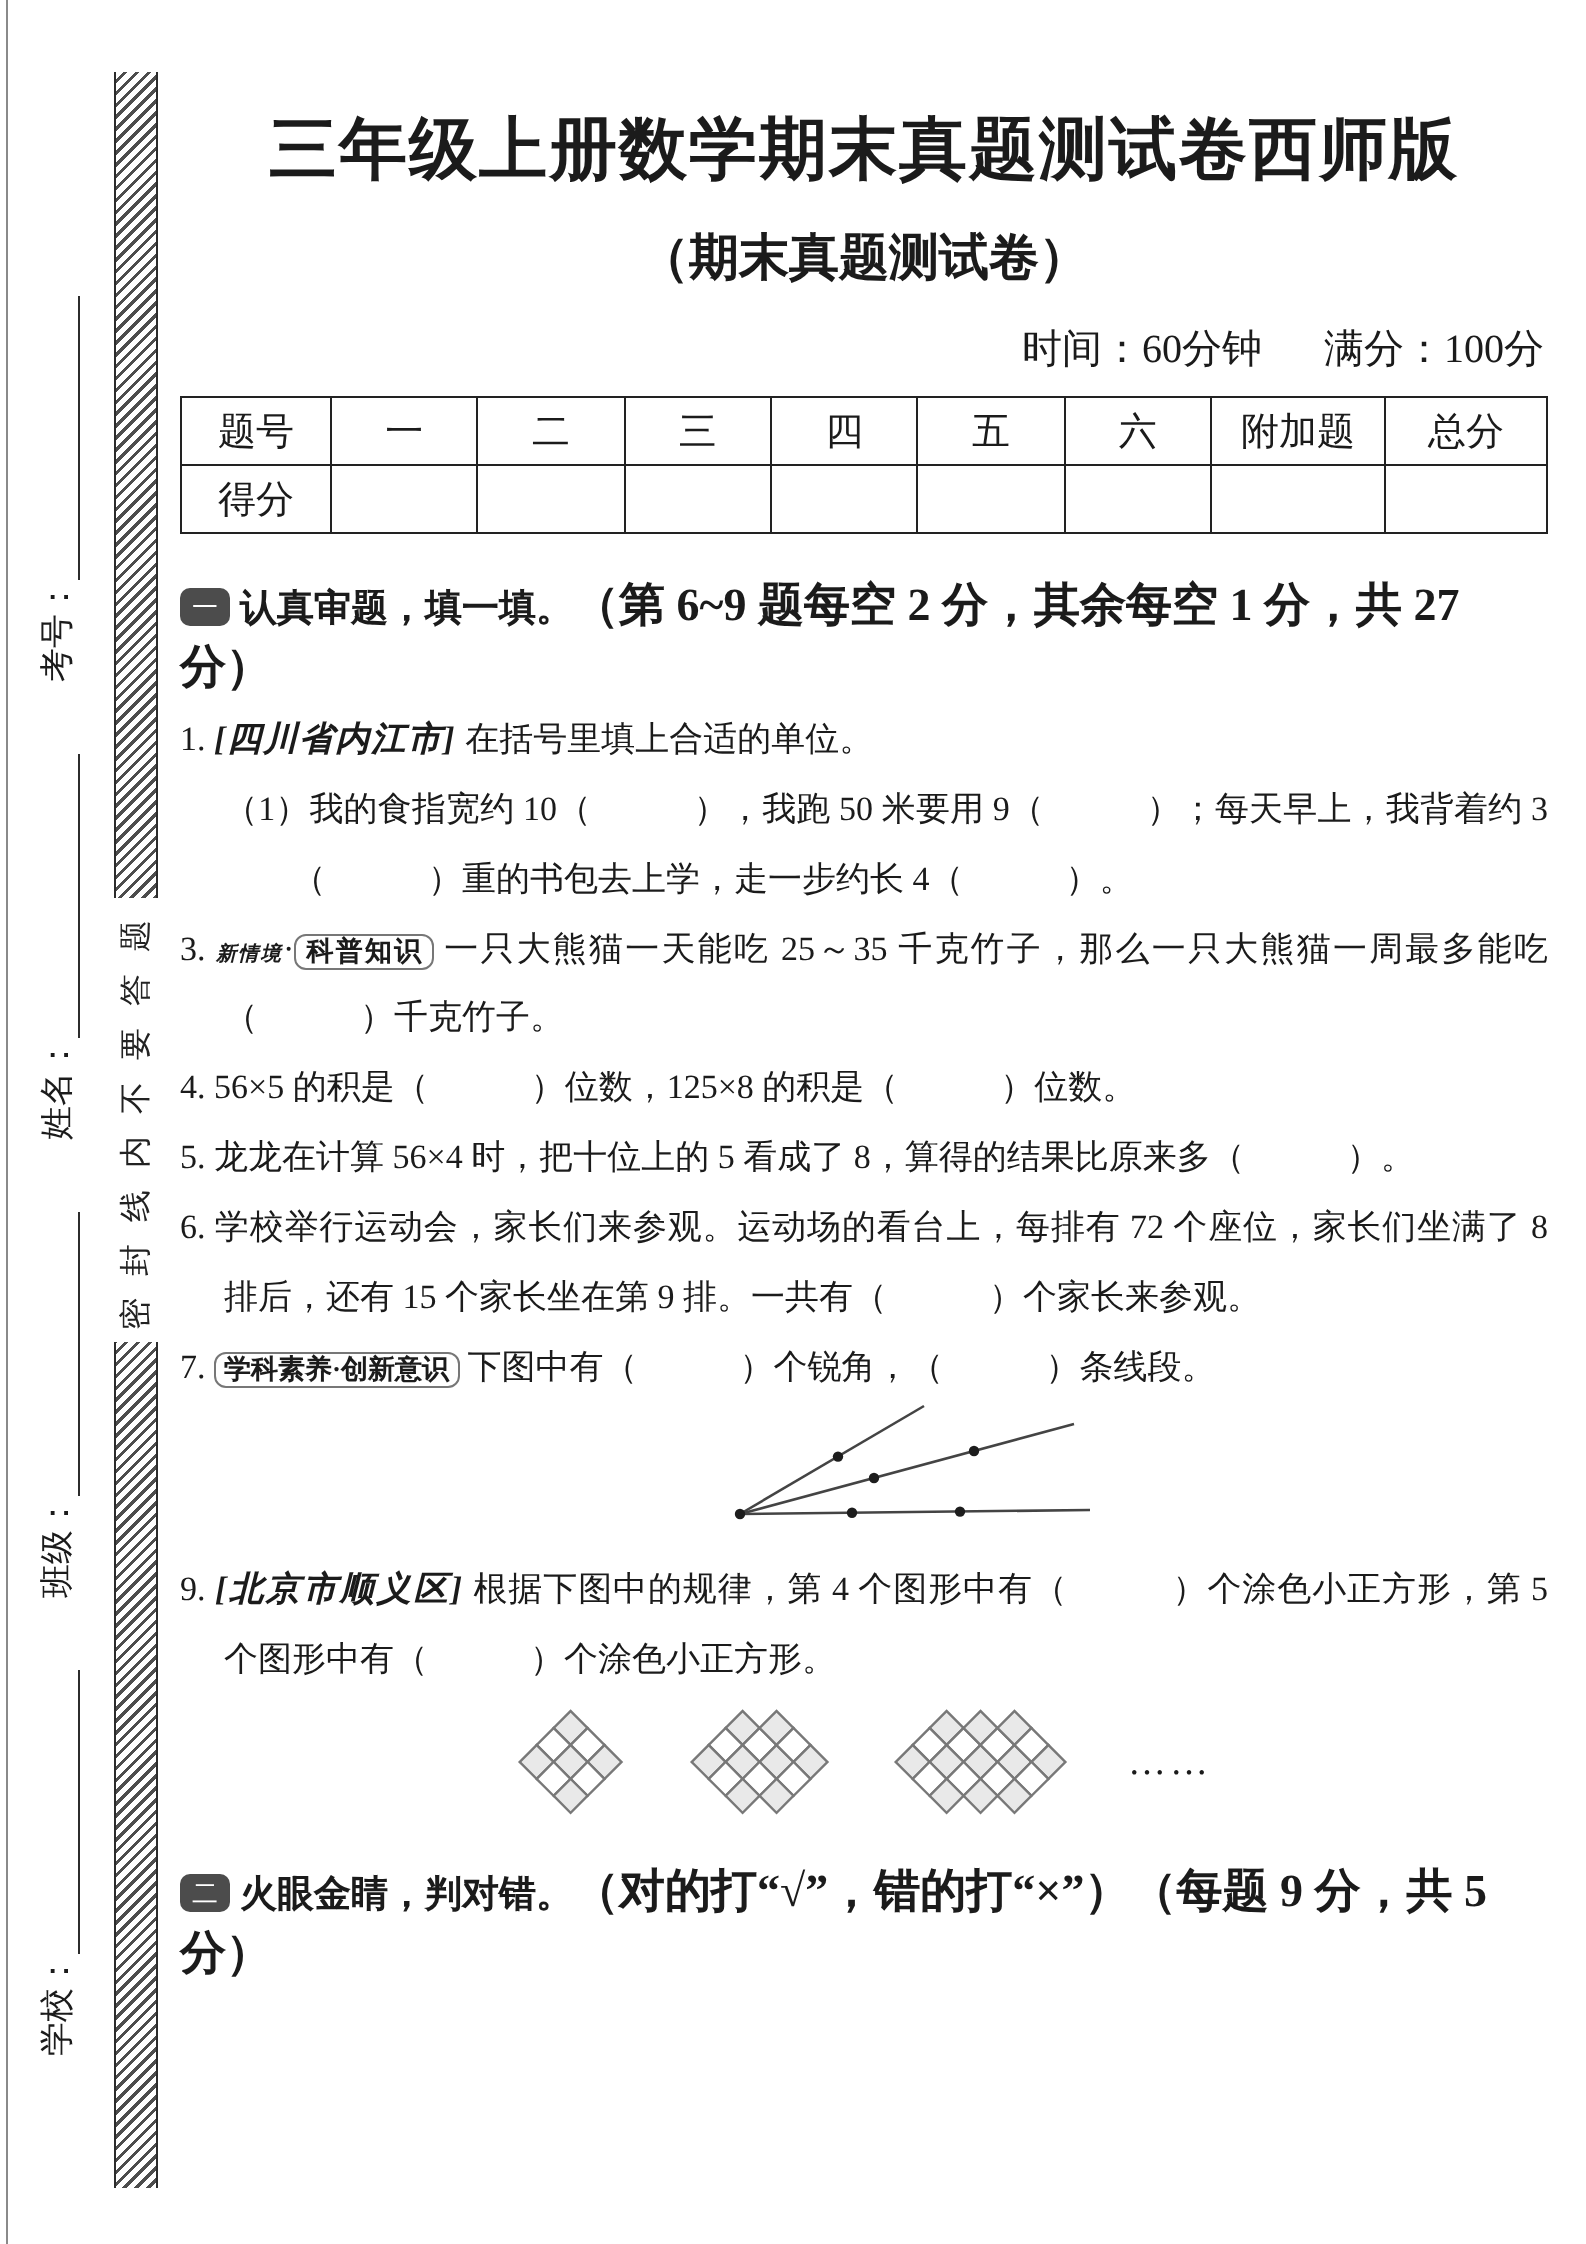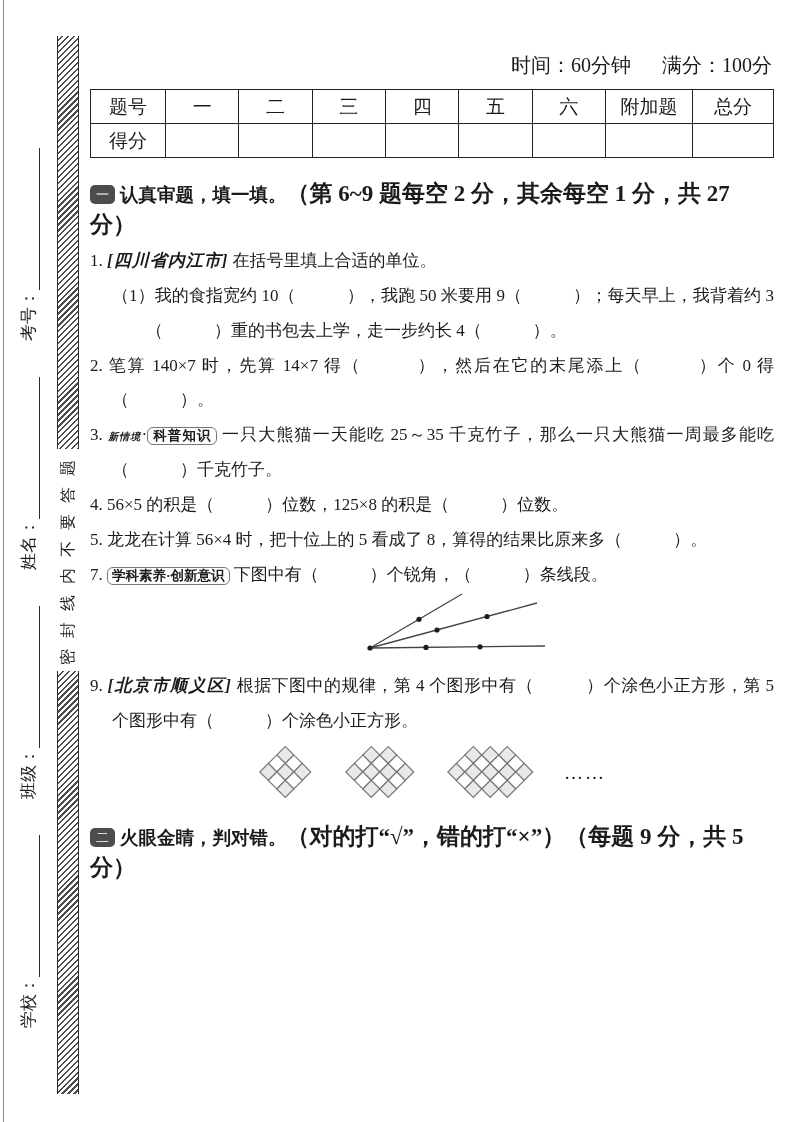--- a/index.html
+++ b/index.html
@@ -96,20 +96,22 @@
   </div>
 
   <div class="seal-strip">
     <div class="seal-rot">
       <span>密封线内不要答题</span>
     </div>
   </div>
 
   <div class="content">
 
+    <h1 class="title">三年级上册数学期末真题测试卷西师版</h1>
+    <h2 class="subtitle">（期末真题测试卷）</h2>
 
     <div class="meta">
       <span>时间：60分钟</span>
       <span class="gap">满分：100分</span>
     </div>
 
     <table class="score">
       <tbody>
       <tr>
         <td class="c-first">题号</td>
@@ -142,41 +144,41 @@
 
     <div class="questions">
 
       <div class="q">
         <span>1.</span>
         <span class="qtag">[四川省内江市]</span>
         <span>在括号里填上合适的单位。</span>
       </div>
       <div class="q-sub">（1）我的食指宽约 10（　　　），我跑 50 米要用 9（　　　）；每天早上，我背着约 3（　　　）重的书包去上学，走一步约长 4（　　　）。</div>
 
-      <div class="q">
-        <span>2.</span>
-        <span>笔算 140×7 时，先算 14×7 得（　　　），然后在它的末尾添上（　　　）个 0 得（　　　）。</span>
-      </div>
 
       <div class="q">
         <span>3.</span>
         <span class="qtag-italic">新情境</span><span>·</span><span class="qtag-box">科普知识</span>
         <span>一只大熊猫一天能吃 25～35 千克竹子，那么一只大熊猫一周最多能吃（　　　）千克竹子。</span>
       </div>
 
       <div class="q">
         <span>4.</span>
         <span>56×5 的积是（　　　）位数，125×8 的积是（　　　）位数。</span>
       </div>
 
       <div class="q">
         <span>5.</span>
         <span>龙龙在计算 56×4 时，把十位上的 5 看成了 8，算得的结果比原来多（　　　）。</span>
       </div>
 
+      <div class="q">
+        <span>6.</span>
+        <span>学校举行运动会，家长们来参观。运动场的看台上，每排有 72 个座位，家长们坐满了 8 排后，还有 15 个家长坐在第 9 排。一共有（　　　）个家长来参观。</span>
+      </div>
 
       <div class="q">
         <span>7.</span>
         <span class="qtag-box">学科素养·创新意识</span>
         <span>下图中有（　　　）个锐角，（　　　）条线段。</span>
       </div>
 
       <div class="fig-rays">
         <svg width="190" height="62" viewBox="0 0 190 62">
           <g stroke="#444" stroke-width="1.3" fill="none">

